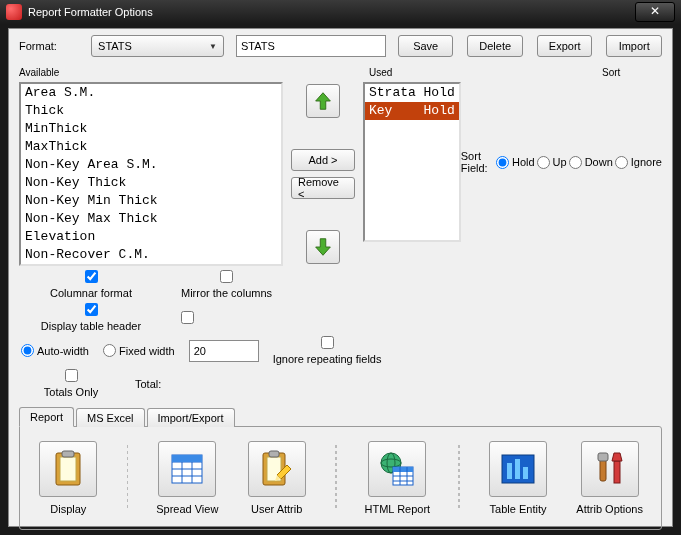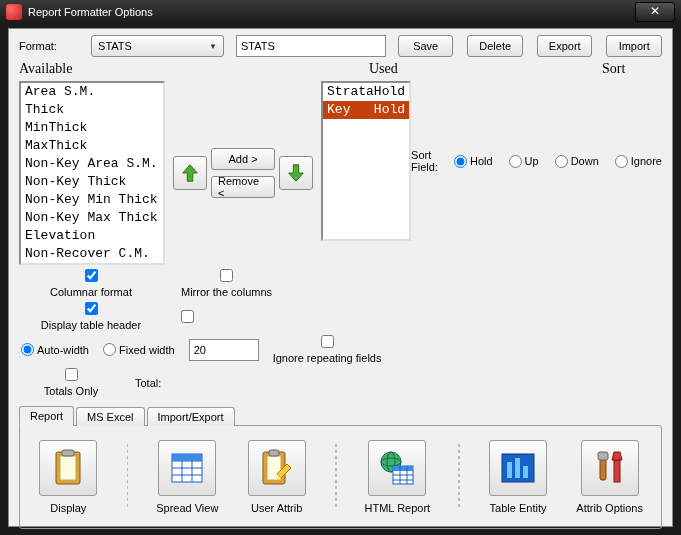--- a/index.html
+++ b/index.html
@@ -7,30 +7,30 @@
   .titlebar{height:24px;background:linear-gradient(to bottom,#3a3a3a,#1a1a1a);color:#fff;display:flex;align-items:center;padding:0 6px;position:relative;}
   .titlebar .tb-icon{width:16px;height:16px;background:radial-gradient(circle at 30% 30%,#ff6b6b,#c91e1e);border-radius:3px;margin-right:6px;}
   .titlebar .tb-close{position:absolute;right:6px;top:2px;width:38px;height:18px;background:linear-gradient(to bottom,#555,#222);border:1px solid #000;border-radius:3px;color:#fff;text-align:center;line-height:16px;font-size:12px;cursor:pointer;}
   .client{position:absolute;left:8px;top:28px;right:8px;bottom:8px;background:#f0f0f0;border:1px solid #888;display:flex;flex-direction:column;}
   .row{display:flex;align-items:center;}
   .btn{background:linear-gradient(to bottom,#fdfdfd,#e3e3e3);border:1px solid #8a8a8a;border-radius:3px;height:22px;display:inline-flex;align-items:center;justify-content:center;cursor:pointer;font-size:11px;padding:0 6px;box-sizing:border-box;}
   .combo{background:linear-gradient(to bottom,#fdfdfd,#e3e3e3);border:1px solid #8a8a8a;border-radius:3px;height:22px;display:flex;align-items:center;padding:0 6px;position:relative;box-sizing:border-box;}
   .combo::after{content:"▼";position:absolute;right:6px;font-size:8px;color:#333;}
   .textinput{background:#fff;border:1px solid #8a8a8a;height:22px;box-sizing:border-box;padding:0 4px;font-size:11px;}
   .toprow{padding:6px 10px 4px 10px;gap:6px;}
-  .headers{display:flex;padding:0 10px;font-family:Liberation Serif, serif;font-size:14px;}
+  .headers{display:flex;padding:0 10px;font-family:Liberation Sans, sans-serif;font-size:10px;margin-top:6px;}
   .lists{display:flex;padding:4px 10px 2px 10px;align-items:flex-start;}
   .listbox{background:#fff;border:2px inset #e0e0e0;font-family:"Courier New",monospace;font-size:13px;overflow-y:scroll;overflow-x:hidden;}
   .listbox .item{padding:1px 4px;white-space:nowrap;line-height:16px;height:16px;cursor:pointer;}
   .listbox .item.selected{background:#3399ff;color:#fff;}
   .usedbox{background:#fff;border:2px inset #e0e0e0;font-family:"Courier New",monospace;font-size:13px;overflow-y:scroll;overflow-x:hidden;}
   .usedbox .urow{display:flex;padding:1px 4px;line-height:16px;height:16px;cursor:pointer;}
   .usedbox .urow.selected{background:#c2410c;color:#fff;}
   .usedbox .urow .uname{flex:1;}
-  .arrowbtns{display:flex;align-items:center;margin:0 8px;gap:4px;}
+  .arrowbtns{display:flex;flex-direction:column;align-items:center;margin:0 8px;gap:4px;}
   .arrowbtn{width:32px;height:32px;border:1px solid #8a8a8a;border-radius:3px;background:linear-gradient(to bottom,#fdfdfd,#e3e3e3);display:flex;align-items:center;justify-content:center;cursor:pointer;}
   .arrowbtn svg{width:22px;height:22px;}
   .midbtn{width:64px;}
   .check{display:flex;align-items:center;gap:4px;flex-direction:column;}
   .check input{margin:0;width:13px;height:13px;}
   .radio{display:flex;align-items:center;gap:3px;}
   .radio input{margin:0;}
   .optrow{display:flex;align-items:center;padding:2px 12px;gap:20px;}
   .tabs{margin:6px 10px 0 10px;}
   .tabstrip{display:flex;align-items:flex-end;position:relative;z-index:2;}
@@ -125,21 +125,21 @@
         <div class="usedbox" id="used-list" style="height:156px">
             <div class="urow">
               <span class="uname">Strata</span>
               <span>Hold</span>
             </div>
             <div class="urow selected">
               <span class="uname">Key C.M.</span>
               <span>Hold</span>
             </div>
           </div>
-        <div class="row" style="margin-top:0;align-items:center;gap:16px">
+        <div class="row" style="margin-top:0;align-items:center;gap:2px">
           <span>Sort Field:</span>
           <label class="radio">
               <input type="radio" name="sf" checked="" style="">
               <span>Hold</span>
             </label>
           <label class="radio">
               <input type="radio" name="sf" style="">
               <span>Up</span>
             </label>
           <label class="radio">

